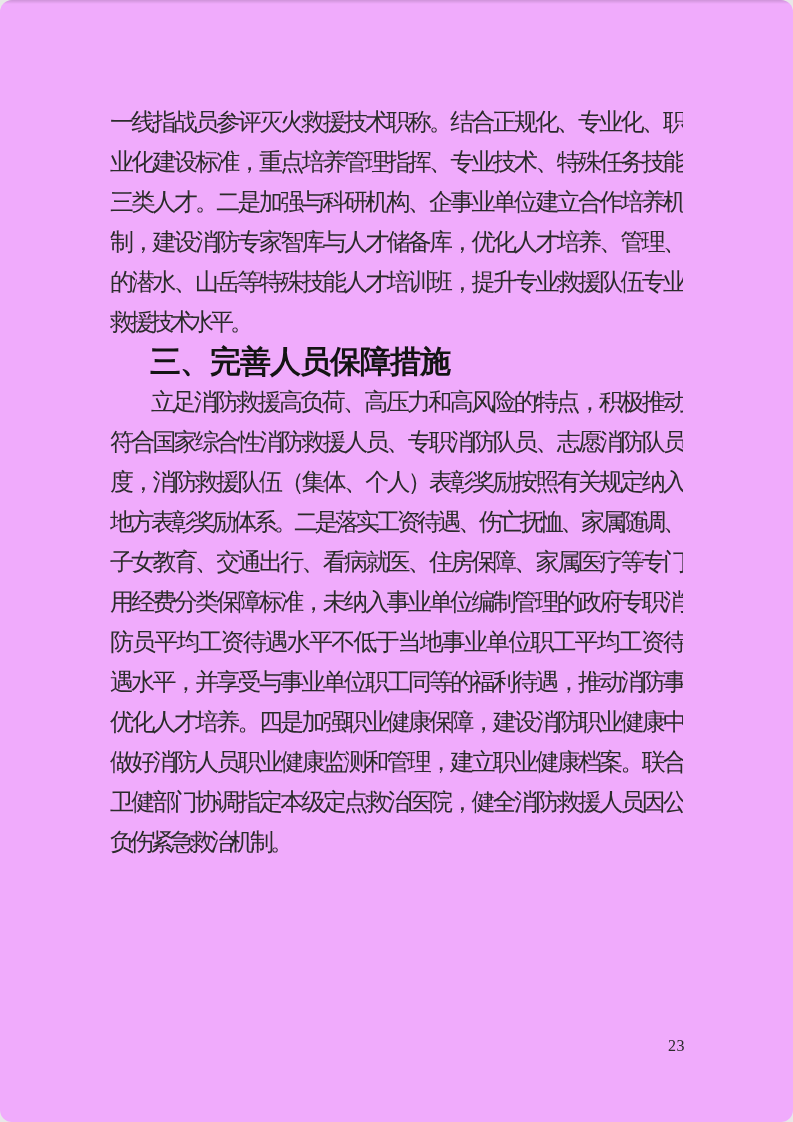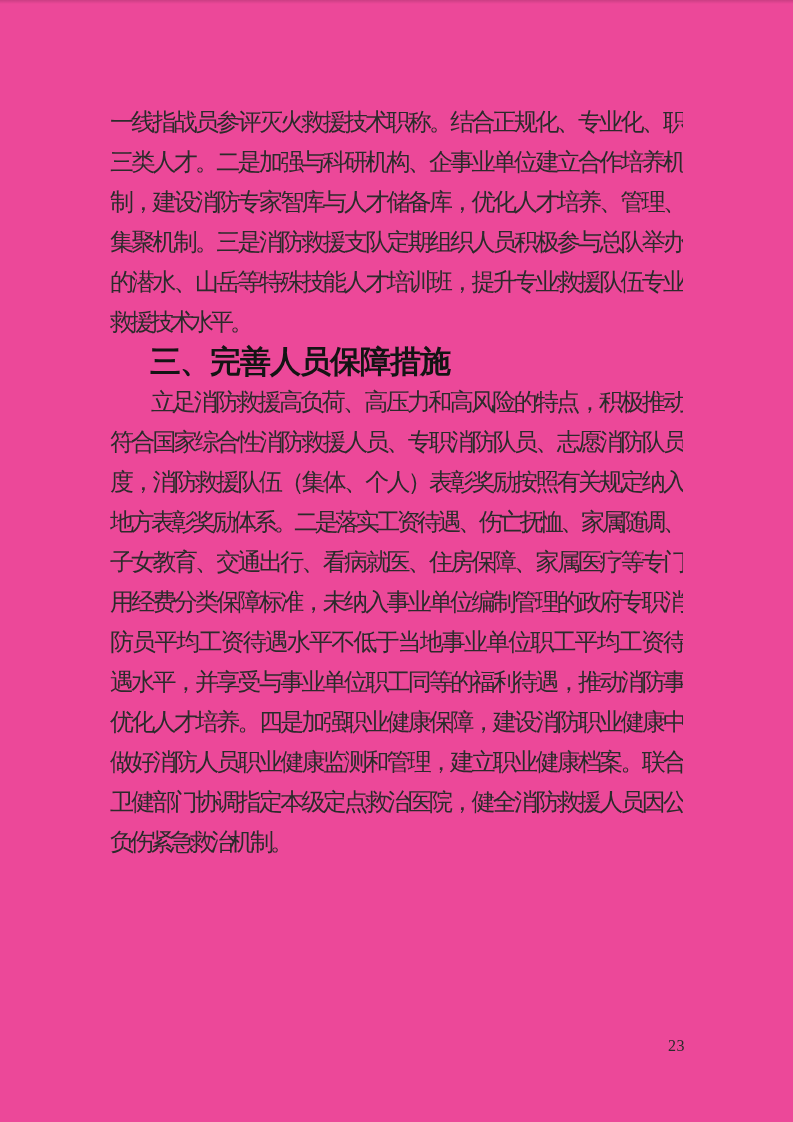--- a/index.html
+++ b/index.html
@@ -6,23 +6,24 @@
   html, body {
     margin: 0;
     padding: 0;
     background: #e8e8e8;
   }
   .page {
     position: relative;
     width: 793px;
     height: 1122px;
     margin: 0 auto;
-    background: #ec4899;
+    background: #f0abfc;
     overflow: hidden;
     font-family: "Liberation Serif", "DejaVu Serif", serif;
+    border-radius: 12px;
   }
   
   .scan-edge {
     position: absolute;
     left: 0; top: 0;
     width: 100%; height: 4px;
     background: linear-gradient(to bottom, rgba(0,0,0,0.14), rgba(0,0,0,0));
     pointer-events: none;
   }
   .content {
@@ -76,23 +77,23 @@
 </style>
 </head>
 <body>
 
 <div class="page">
   <div class="scan-edge"></div>
 
   <div class="content">
 
     <div class="line just">一线指战员参评灭火救援技术职称。结合正规化、专业化、职</div>
+    <div class="line just">业化建设标准，重点培养管理指挥、专业技术、特殊任务技能</div>
     <div class="line just">三类人才。二是加强与科研机构、企事业单位建立合作培养机</div>
     <div class="line just">制，建设消防专家智库与人才储备库，优化人才培养、管理、</div>
-    <div class="line just">集聚机制。三是消防救援支队定期组织人员积极参与总队举办</div>
     <div class="line just">的潜水、山岳等特殊技能人才培训班，提升专业救援队伍专业</div>
     <div class="line plain">救援技术水平。</div>
 
     <h2 class="heading">三、完善人员保障措施</h2>
 
     <div class="line just indent">立足消防救援高负荷、高压力和高风险的特点，积极推动</div>
     <div class="line just">符合国家综合性消防救援人员、专职消防队员、志愿消防队员</div>
     <div class="line just">度，消防救援队伍（集体、个人）表彰奖励按照有关规定纳入</div>
     <div class="line just">地方表彰奖励体系。二是落实工资待遇、伤亡抚恤、家属随调、</div>
     <div class="line just">子女教育、交通出行、看病就医、住房保障、家属医疗等专门</div>

